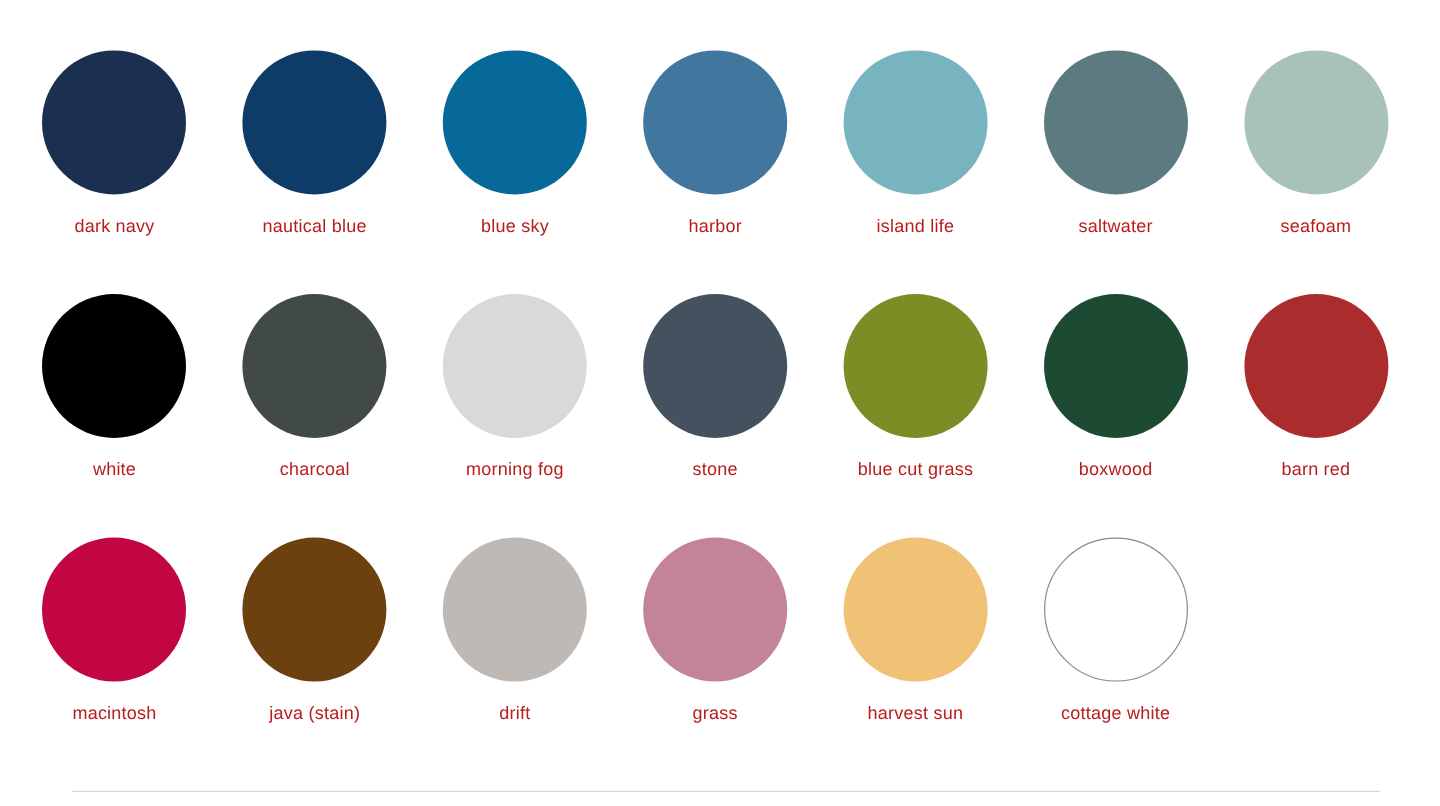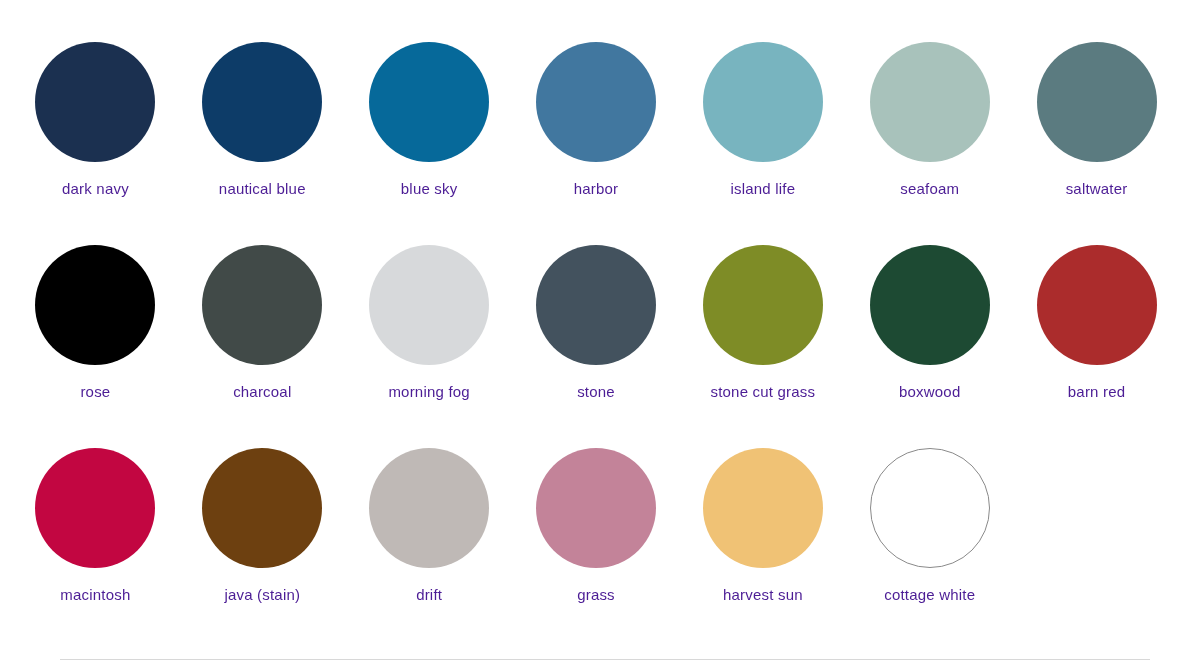--- a/index.html
+++ b/index.html
@@ -54,21 +54,21 @@
     border: 1px solid #8a8a8a;
     width: 118px;
     height: 118px;
   }
   .swatch-label {
     margin-top: 18px;
     font-family: "Liberation Sans", sans-serif;
     font-size: 15px;
     font-weight: 400;
     letter-spacing: 0.2px;
-    color: #4c1d95;
+    color: #b91c1c;
     text-align: right;
     white-space: nowrap;
     line-height: 1.2;
   }
   .board-divider {
     position: absolute;
     left: 60px;
     top: 659px;
     width: 1090px;
     height: 1px;
@@ -94,46 +94,46 @@
       </div>
       <div class="swatch-cell">
         <div class="swatch-dot" style="background: rgb(65, 119, 159);"></div>
         <div class="swatch-label">harbor</div>
       </div>
       <div class="swatch-cell">
         <div class="swatch-dot" style="background: rgb(120, 180, 191);"></div>
         <div class="swatch-label">island life</div>
       </div>
       <div class="swatch-cell">
+        <div class="swatch-dot" style="background: rgb(91, 123, 128);"></div>
+        <div class="swatch-label">saltwater</div>
+      </div>
+      <div class="swatch-cell">
         <div class="swatch-dot" style="background: rgb(168, 194, 187);"></div>
         <div class="swatch-label">seafoam</div>
       </div>
       <div class="swatch-cell">
-        <div class="swatch-dot" style="background: rgb(91, 123, 128);"></div>
-        <div class="swatch-label">saltwater</div>
-      </div>
-      <div class="swatch-cell">
         <div class="swatch-dot" style="background: rgb(0, 0, 0);"></div>
-        <div class="swatch-label">rose</div>
+        <div class="swatch-label">white</div>
       </div>
       <div class="swatch-cell">
         <div class="swatch-dot" style="background: rgb(65, 74, 72);"></div>
         <div class="swatch-label">charcoal</div>
       </div>
       <div class="swatch-cell">
         <div class="swatch-dot" style="background: rgb(215, 217, 219);"></div>
         <div class="swatch-label">morning fog</div>
       </div>
       <div class="swatch-cell">
         <div class="swatch-dot" style="background: rgb(67, 82, 94);"></div>
         <div class="swatch-label">stone</div>
       </div>
       <div class="swatch-cell">
         <div class="swatch-dot" style="background: rgb(126, 140, 38);"></div>
-        <div class="swatch-label">stone cut grass</div>
+        <div class="swatch-label">blue cut grass</div>
       </div>
       <div class="swatch-cell">
         <div class="swatch-dot" style="background: rgb(29, 74, 51);"></div>
         <div class="swatch-label">boxwood</div>
       </div>
       <div class="swatch-cell">
         <div class="swatch-dot" style="background: rgb(171, 44, 44);"></div>
         <div class="swatch-label">barn red</div>
       </div>
       <div class="swatch-cell">

